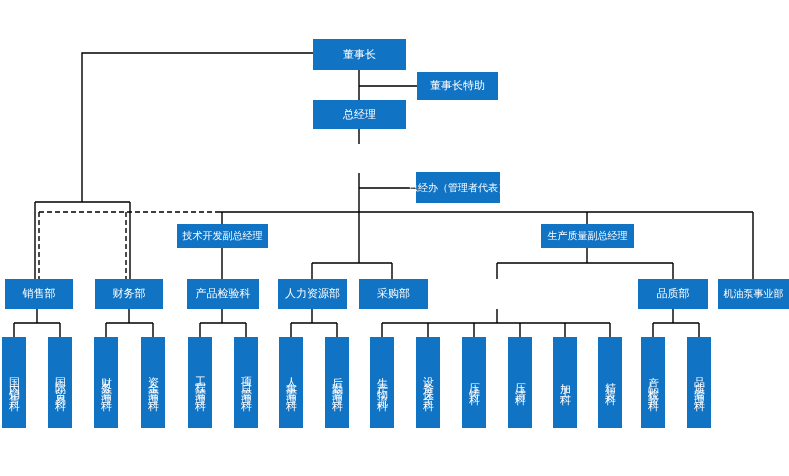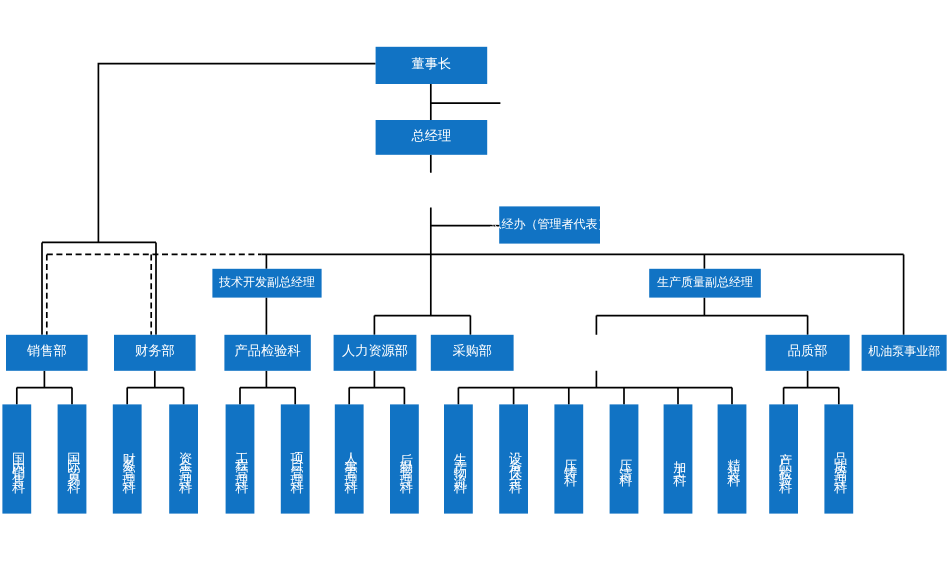--- a/index.html
+++ b/index.html
@@ -57,20 +57,21 @@
              M129 309 V323 M106 323 H153 M106 323 V337 M153 323 V337
              M222 309 V323 M200 323 H246 M200 323 V337 M246 323 V337
              M312 309 V323 M291 323 H337 M291 323 V337 M337 323 V337
              M497 309 V323 M382 323 H610 M382 323 V337 M428 323 V337 M474 323 V337 M520 323 V337 M565 323 V337 M610 323 V337
              M673 309 V323 M653 323 H699 M653 323 V337 M699 323 V337"></path>
     <path fill="none" stroke="var(--line-color)" stroke-width="1.4" stroke-dasharray="5,3" d="M39 212 H218 M39 212 V279 M126 212 V279"></path>
   </svg>
 
   <div class="box" style="left:313px;top:39px;width:93px;height:31px">董事长</div>
 
+  <div class="box" style="left:417px;top:72px;width:81px;height:28px">董事长特助</div>
 
   <div class="box" style="left:313px;top:100px;width:93px;height:29px">总经理</div>
 
 
   <div class="box col" style="left:416px;top:172px;width:84px;height:31px">
     <span>总经办</span>
     <span>（管理者代表）</span>
   </div>
 
   <div class="box small" style="left:177px;top:224px;width:91px;height:24px">技术开发副总经理</div>

